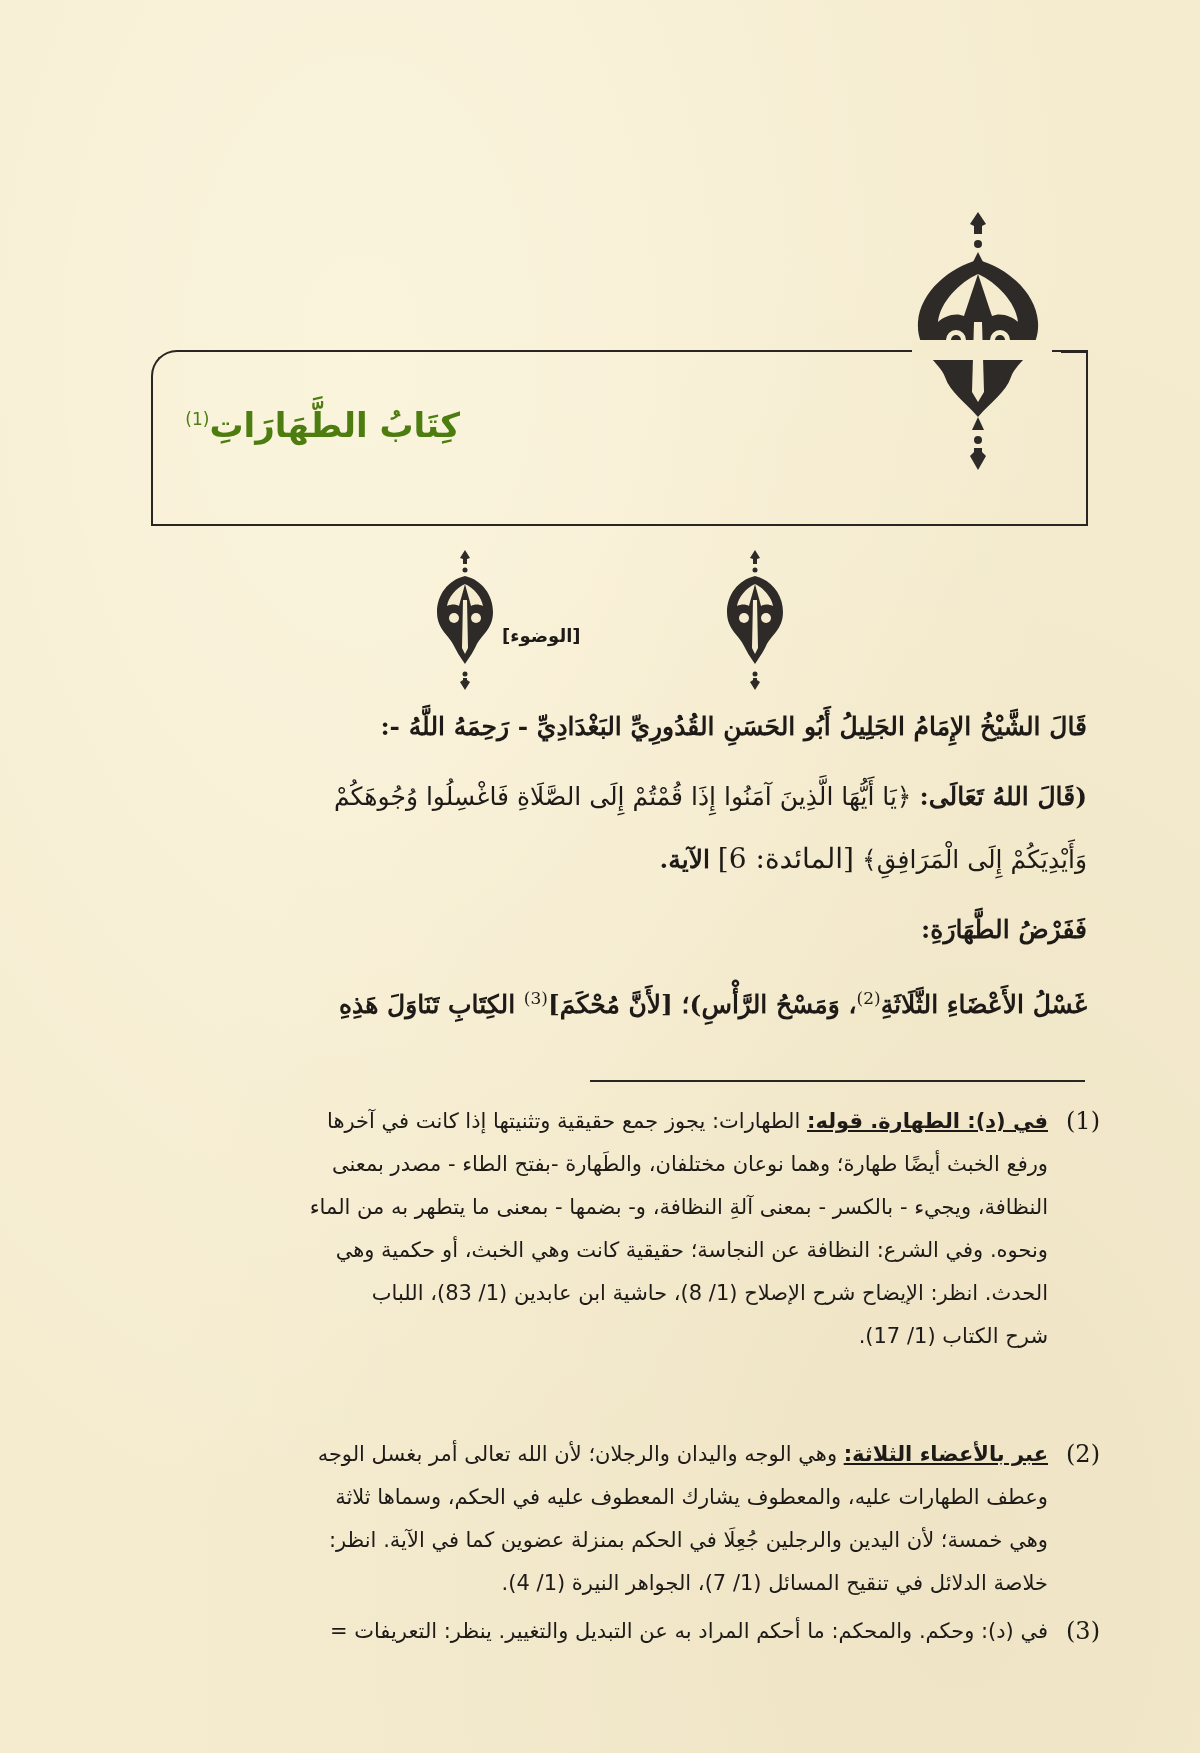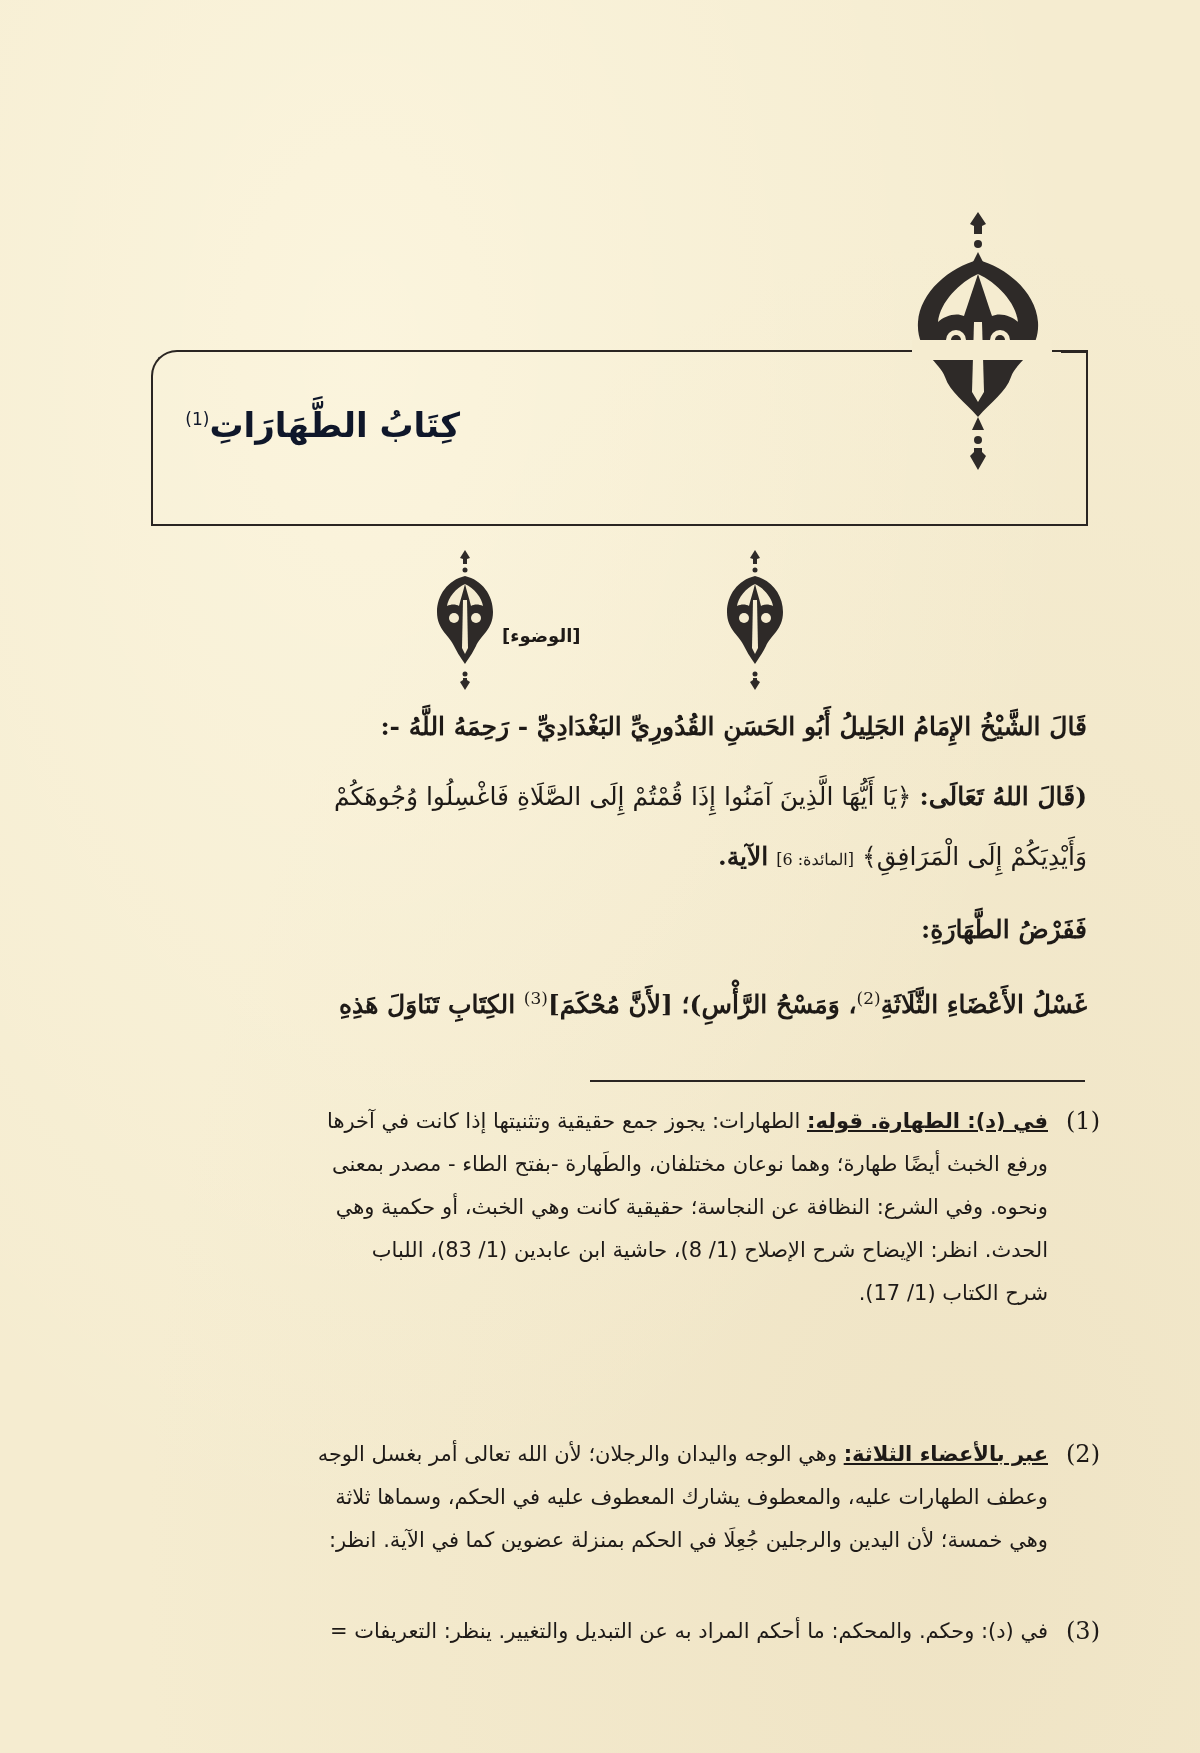--- a/index.html
+++ b/index.html
@@ -26,21 +26,21 @@
   }
   .chapter-box-gap {
     position: absolute; left: 912px; top: 340px; width: 140px; height: 20px; background: #f5ecd0;
   }
   .chapter-box-right {
     position: absolute; left: 1061px; top: 350px; width: 25px; height: 2.5px; background:#2a2522;
   }
   .chapter-title {
     position: absolute; right: 740px; top: 405px;
     font-family: "DejaVu Sans", sans-serif; font-weight: bold; font-size: 34px;
-    color: #0f172a; white-space: nowrap;
+    color: #4d7c0f; white-space: nowrap;
   }
   .chapter-title sup, .fnref { font-size: 17px; font-weight: normal; vertical-align: super; }
 
   
   .ornament { position: absolute; }
   .ornament svg { display: block; }
 
   .section-heading {
     position: absolute; left: 502px; top: 625px;
     font-family: "DejaVu Sans", sans-serif; font-weight: bold; font-size: 18px;
@@ -152,50 +152,52 @@
 
   <div class="main-text bold" style="top:712px;">
     <span>قَالَ الشَّيْخُ الإِمَامُ الجَلِيلُ أَبُو الحَسَنِ القُدُورِيِّ البَغْدَادِيِّ - رَحِمَهُ اللَّهُ -:</span>
   </div>
   <div class="main-text" style="top:782px;">
     <span class="bold">(قَالَ اللهُ تَعَالَى:</span>
     <span class="verse">﴿يَا أَيُّهَا الَّذِينَ آمَنُوا إِذَا قُمْتُمْ إِلَى الصَّلَاةِ فَاغْسِلُوا وُجُوهَكُمْ</span>
   </div>
   <div class="main-text" style="top:842px;">
     <span class="verse">وَأَيْدِيَكُمْ إِلَى الْمَرَافِقِ﴾</span>
-    <span style="font-size:16px;">[المائدة: 6]</span>
+    <span style="font-size:28px;">[المائدة: 6]</span>
     <span class="bold">الآية.</span>
   </div>
   <div class="main-text bold" style="top:915px;">
     <span>فَفَرْضُ الطَّهَارَةِ:</span>
   </div>
   <div class="main-text bold" style="top:988px;">
     <span>غَسْلُ الأَعْضَاءِ الثَّلَاثَةِ</span><span class="fnref">(2)</span><span>، وَمَسْحُ الرَّأْسِ)؛ [لأَنَّ مُحْكَمَ]</span><span class="fnref">(3)</span>
     <span>الكِتَابِ تَنَاوَلَ هَذِهِ</span>
   </div>
 
   <div class="separator"></div>
 
   <div class="footnote" style="top:1100px;">
     <span class="fn-num">(1)</span>
     <div class="fn-body">
       <span class="fn-line"><span class="fn-lead">في (د): الطهارة. قوله:</span><span> الطهارات: يجوز جمع حقيقية وتثنيتها إذا كانت في آخرها</span></span>
       <span class="fn-line">ورفع الخبث أيضًا طهارة؛ وهما نوعان مختلفان، والطَهارة -بفتح الطاء - مصدر بمعنى</span>
+      <span class="fn-line">النظافة، ويجيء - بالكسر - بمعنى آلةِ النظافة، و- بضمها - بمعنى ما يتطهر به من الماء</span>
       <span class="fn-line">ونحوه. وفي الشرع: النظافة عن النجاسة؛ حقيقية كانت وهي الخبث، أو حكمية وهي</span>
       <span class="fn-line">الحدث. انظر: الإيضاح شرح الإصلاح (1/ 8)، حاشية ابن عابدين (1/ 83)، اللباب</span>
       <span class="fn-line">شرح الكتاب (1/ 17).</span>
     </div>
   </div>
 
   <div class="footnote" style="top:1433px;">
     <span class="fn-num">(2)</span>
     <div class="fn-body">
       <span class="fn-line"><span class="fn-lead">عبر بالأعضاء الثلاثة:</span><span> وهي الوجه واليدان والرجلان؛ لأن الله تعالى أمر بغسل الوجه</span></span>
       <span class="fn-line">وعطف الطهارات عليه، والمعطوف يشارك المعطوف عليه في الحكم، وسماها ثلاثة</span>
       <span class="fn-line">وهي خمسة؛ لأن اليدين والرجلين جُعِلَا في الحكم بمنزلة عضوين كما في الآية. انظر:</span>
+      <span class="fn-line">خلاصة الدلائل في تنقيح المسائل (1/ 7)، الجواهر النيرة (1/ 4).</span>
     </div>
   </div>
 
   <div class="footnote" style="top:1610px;">
     <span class="fn-num">(3)</span>
     <div class="fn-body">
       <span class="fn-line">في (د): وحكم. والمحكم: ما أحكم المراد به عن التبديل والتغيير. ينظر: التعريفات =</span>
     </div>
   </div>
 

